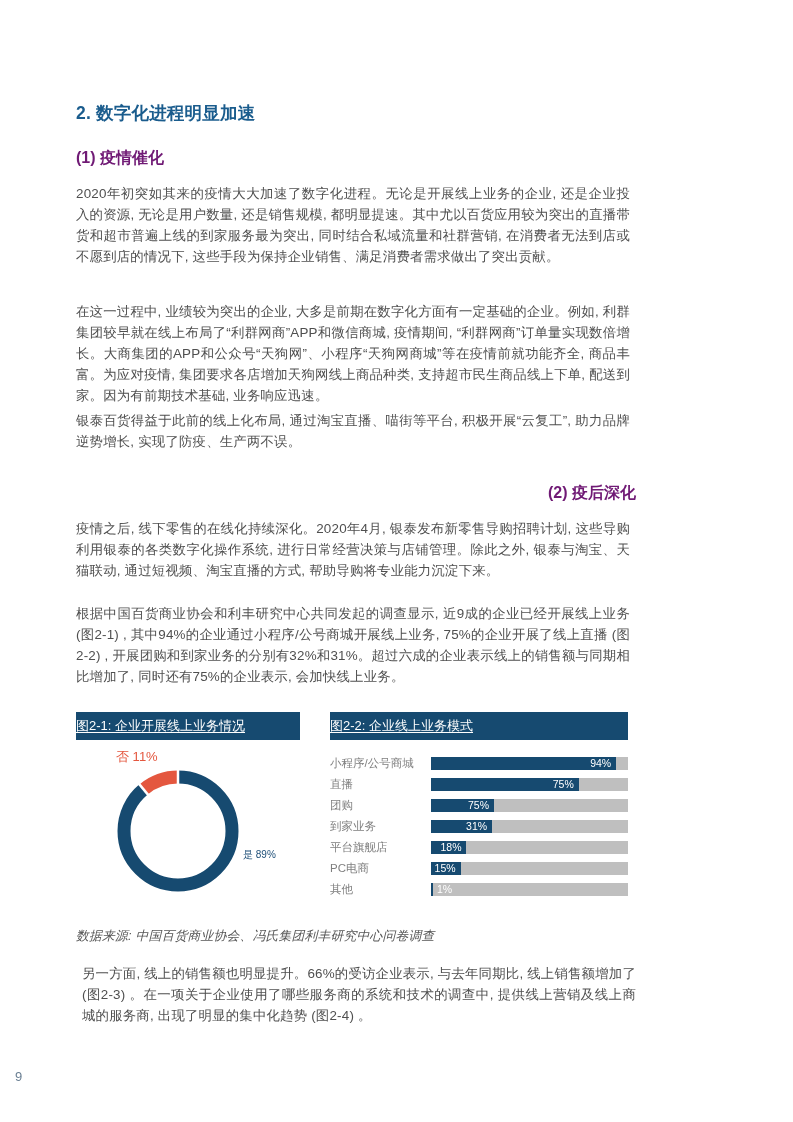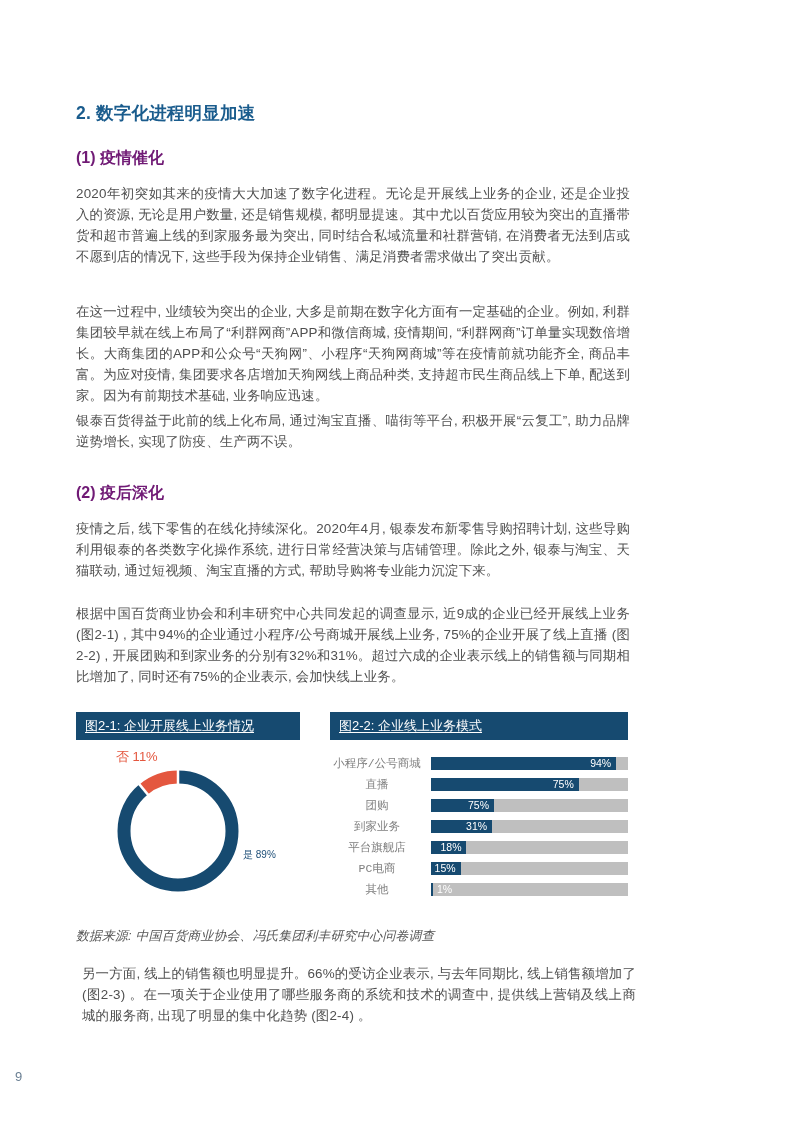--- a/index.html
+++ b/index.html
@@ -21,40 +21,40 @@
     left:76px;width:554px;
     font-size:13.4px;line-height:21px;color:#4F4F4F;letter-spacing:0.2px;
     text-align:justify;
   }
   .charts-row{left:76px;top:712px;width:556px;height:210px;}
   .chart-block{position:absolute;top:0;}
   .chart1{left:0;width:224px;}
   .chart2{left:254px;width:298px;}
   .chart-header{
     height:28px;background:#164A70;color:#ffffff;
-    font-size:13px;line-height:28px;padding-left:9px;
+    font-size:13px;line-height:28px;
     text-decoration:underline;text-underline-offset:2px;
     box-sizing:border-box;white-space:nowrap;
   }
   .donut-wrap{position:relative;width:224px;height:176px;}
   .donut-label-no{
     position:absolute;left:40px;top:8px;
     font-size:13px;color:#E4573F;white-space:nowrap;
   }
   .donut-label-yes{
     position:absolute;left:167px;top:108px;
     font-size:10px;color:#1D4E77;white-space:nowrap;
   }
   .bars{padding-top:17px;}
   .bar-row{
     display:flex;align-items:center;height:13px;margin-bottom:8px;
   }
   .bar-cat{
-    width:94px;flex:0 0 94px;text-align:center;padding-right:7px;
-    font-size:11.5px;color:#7F7F7F;white-space:nowrap;font-family:Liberation Mono, monospace;
+    width:94px;flex:0 0 94px;text-align:left;padding-right:7px;
+    font-size:11.5px;color:#7F7F7F;white-space:nowrap;
   }
   .bar-track{
     position:relative;flex:1;height:13px;background:#BFBFBF;text-align:center;
   }
   .bar-fill{
     position:absolute;left:0;top:0;height:13px;background:#164A70;
   }
   .bar-val{
     position:absolute;top:0;height:13px;line-height:13.5px;
     font-size:10.5px;color:#ffffff;white-space:nowrap;
@@ -73,21 +73,21 @@
 <div class="page">
 
   <div class="abs title">2. 数字化进程明显加速</div>
 
   <div class="abs sec-heading" style="top:148px;">(1) 疫情催化</div>
 
   <div class="abs para" style="top:183px;">2020年初突如其来的疫情大大加速了数字化进程。无论是开展线上业务的企业, 还是企业投入的资源, 无论是用户数量, 还是销售规模, 都明显提速。其中尤以百货应用较为突出的直播带货和超市普遍上线的到家服务最为突出, 同时结合私域流量和社群营销, 在消费者无法到店或不愿到店的情况下, 这些手段为保持企业销售、满足消费者需求做出了突出贡献。</div>
   <div class="abs para" style="top:301px;">在这一过程中, 业绩较为突出的企业, 大多是前期在数字化方面有一定基础的企业。例如, 利群集团较早就在线上布局了“利群网商”APP和微信商城, 疫情期间, “利群网商”订单量实现数倍增长。大商集团的APP和公众号“天狗网”、小程序“天狗网商城”等在疫情前就功能齐全, 商品丰富。为应对疫情, 集团要求各店增加天狗网线上商品种类, 支持超市民生商品线上下单, 配送到家。因为有前期技术基础, 业务响应迅速。</div>
   <div class="abs para" style="top:410px;">银泰百货得益于此前的线上化布局, 通过淘宝直播、喵街等平台, 积极开展“云复工”, 助力品牌逆势增长, 实现了防疫、生产两不误。</div>
 
-  <div class="abs sec-heading" style="top:483px;">(2) 疫后深化</div>
+  <div class="abs sec-heading" style="top:483px;text-align:right;">(2) 疫后深化</div>
 
   <div class="abs para" style="top:518px;">疫情之后, 线下零售的在线化持续深化。2020年4月, 银泰发布新零售导购招聘计划, 这些导购利用银泰的各类数字化操作系统, 进行日常经营决策与店铺管理。除此之外, 银泰与淘宝、天猫联动, 通过短视频、淘宝直播的方式, 帮助导购将专业能力沉淀下来。</div>
   <div class="abs para" style="top:603px;">根据中国百货商业协会和利丰研究中心共同发起的调查显示, 近9成的企业已经开展线上业务 (图2-1) , 其中94%的企业通过小程序/公号商城开展线上业务, 75%的企业开展了线上直播 (图2-2) , 开展团购和到家业务的分别有32%和31%。超过六成的企业表示线上的销售额与同期相比增加了, 同时还有75%的企业表示, 会加快线上业务。</div>
 
   <div class="abs charts-row">
 
     <div class="chart-block chart1">
       <div class="chart-header">图2-1: 企业开展线上业务情况</div>
       <div class="donut-wrap">
         <svg id="donut-svg" width="224" height="176">

